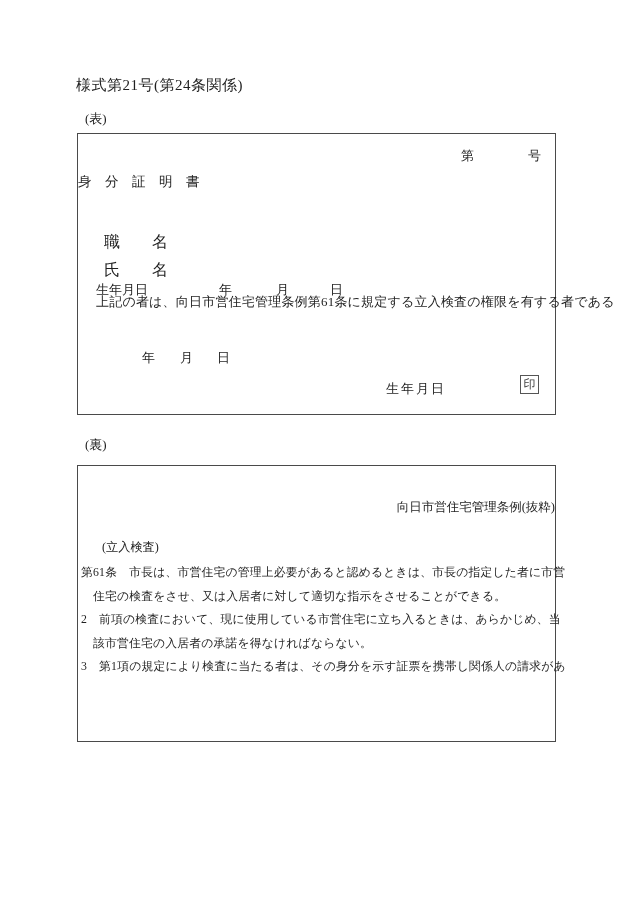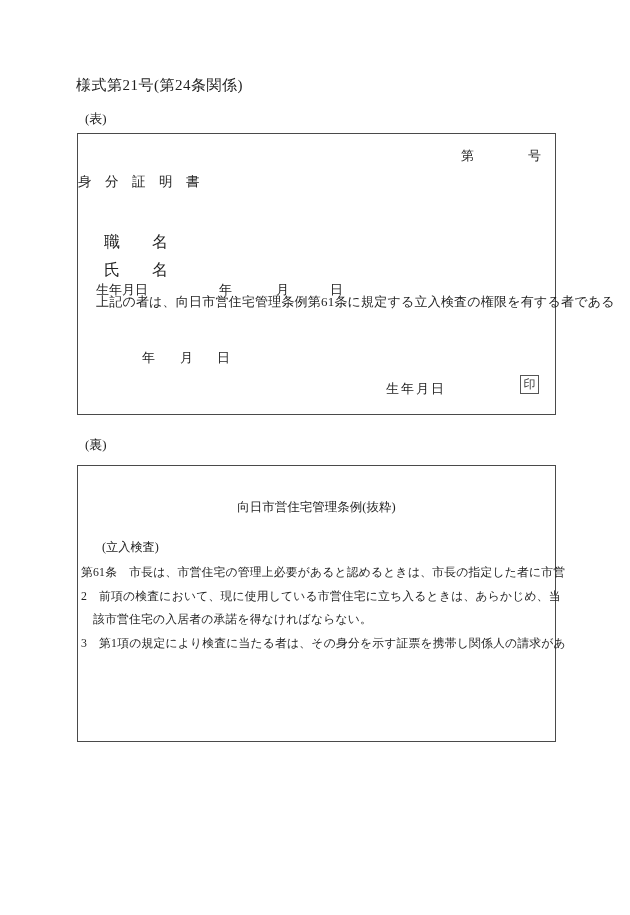--- a/index.html
+++ b/index.html
@@ -74,21 +74,21 @@
     font-size: 12px;
     line-height: 17px;
     text-align: center;
     color: #444;
   }
 
   
   .ord-title {
     position: absolute; top: 33px; left: 0;
     width: 100%;
-    text-align: center;
+    text-align: right;
     font-size: 12.5px;
   }
   .sec-heading { position: absolute; top: 73px; left: 24px; font-size: 12.2px; }
   .clauses {
     position: absolute; top: 95px; left: 3px;
     width: 473px;
     font-size: 11.8px;
     line-height: 23.5px;
     letter-spacing: 0.2px;
   }
@@ -137,19 +137,20 @@
   </div>
 
   <div class="side-label back-side-label">(裏)</div>
 
   <div class="box box-back">
     <div class="ord-title">向日市営住宅管理条例(抜粋)</div>
     <div class="sec-heading">(立入検査)</div>
 
     <div class="clauses">
       <div class="clause-line first">第61条　市長は、市営住宅の管理上必要があると認めるときは、市長の指定した者に市営</div>
+      <div class="clause-line cont">住宅の検査をさせ、又は入居者に対して適切な指示をさせることができる。</div>
       <div class="clause-line first">2　前項の検査において、現に使用している市営住宅に立ち入るときは、あらかじめ、当</div>
       <div class="clause-line cont">該市営住宅の入居者の承諾を得なければならない。</div>
       <div class="clause-line first">3　第1項の規定により検査に当たる者は、その身分を示す証票を携帯し関係人の請求があ</div>
     </div>
   </div>
 
 </div>
 
 </body></html>

